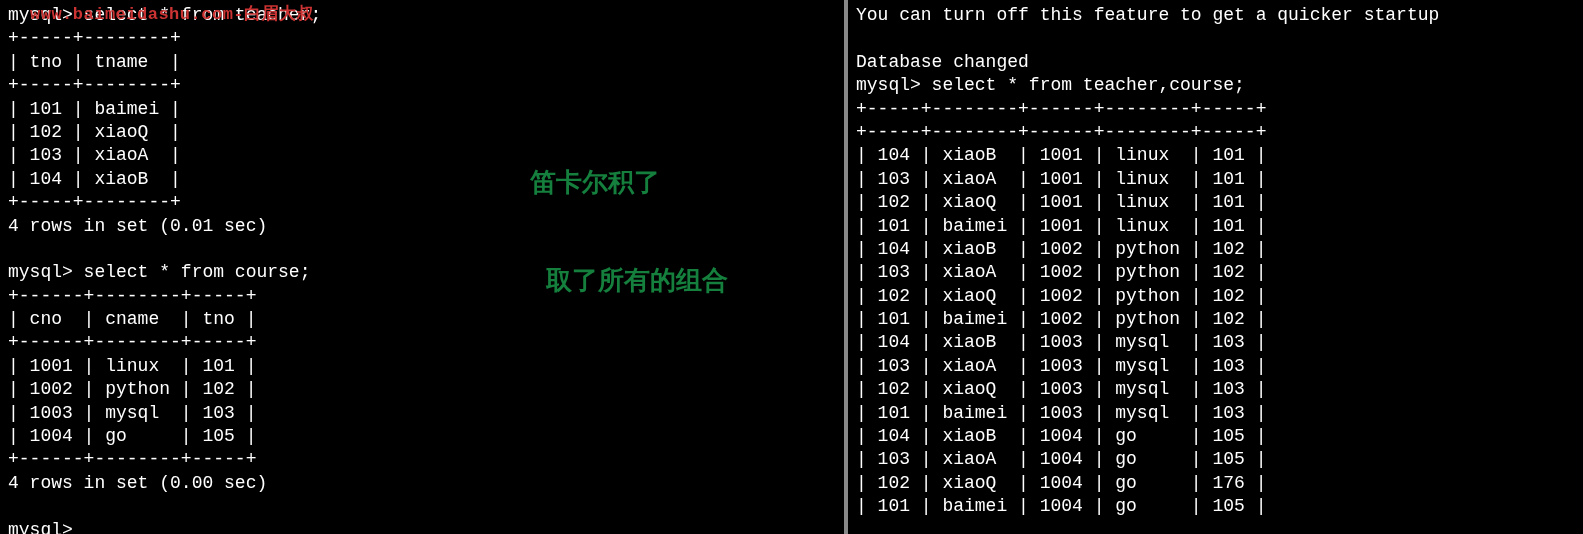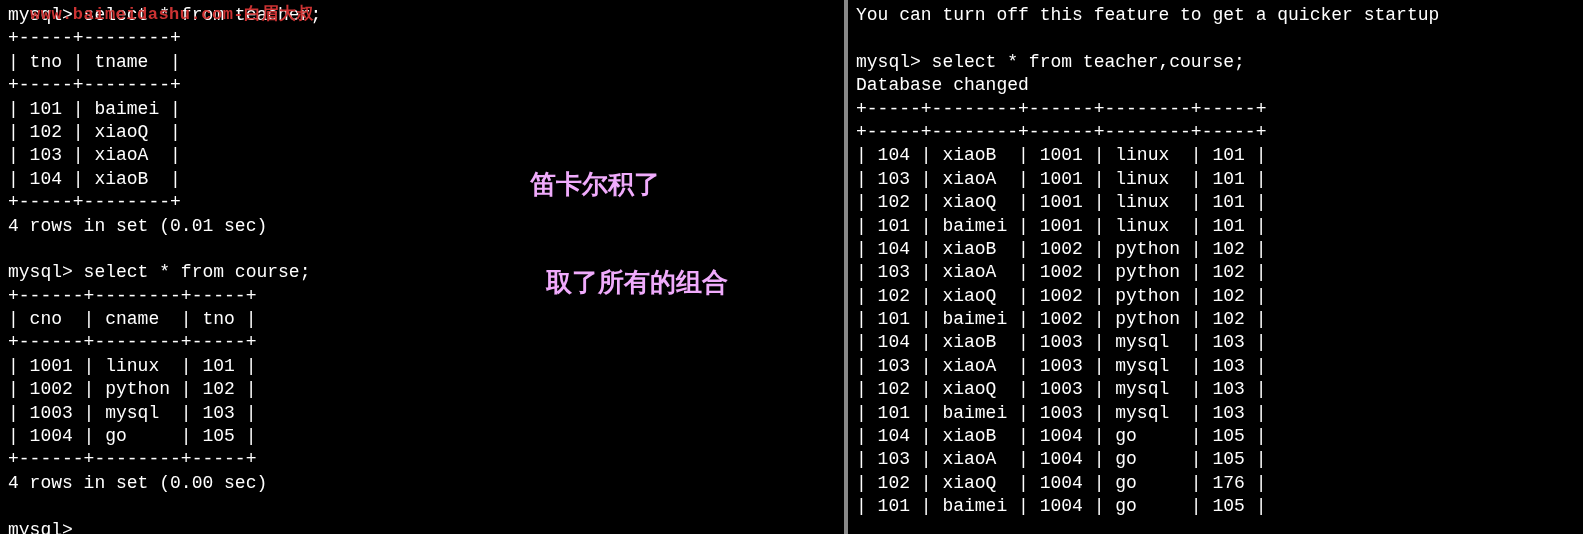--- a/index.html
+++ b/index.html
@@ -36,24 +36,24 @@
   left: 30px;
   color: #c33;
   font-size: 17px;
   font-weight: bold;
   letter-spacing: 0.5px;
   z-index: 5;
 }
 .term-line { white-space: pre; }
 .annotation {
   position: absolute;
-  color: #f0abfc;
+  color: #15803d;
   font-weight: bold;
   font-size: 26px;
-  font-family: Liberation Serif, serif;
+  font-family: Liberation Mono, monospace;
 }
 .anno1 { top: 168px; left: 530px; }
 .anno2 { top: 266px; left: 500px; margin-left: 46px; }
 </style>
 </head>
 <body>
 
 <div class="left-pane">
   <div class="watermark">www.baimeidashu.com-白眉大叔</div>
 
@@ -81,22 +81,22 @@
   <div class="term-line"> </div>
   <div class="term-line">mysql&gt;</div>
 
   <div class="annotation anno1">笛卡尔积了</div>
   <div class="annotation anno2">取了所有的组合</div>
 </div>
 
 <div class="right-pane">
   <div class="term-line">You can turn off this feature to get a quicker startup </div>
   <div class="term-line"> </div>
+  <div class="term-line">Database changed</div>
   <div class="term-line">mysql&gt; select * from teacher,course;</div>
-  <div class="term-line">Database changed</div>
   <div class="term-line">+-----+--------+------+--------+-----+</div>
   <div class="term-line">+-----+--------+------+--------+-----+</div>
   <div class="term-line">| 104 | xiaoB  | 1001 | linux  | 101 |</div>
   <div class="term-line">| 103 | xiaoA  | 1001 | linux  | 101 |</div>
   <div class="term-line">| 102 | xiaoQ  | 1001 | linux  | 101 |</div>
   <div class="term-line">| 101 | baimei | 1001 | linux  | 101 |</div>
   <div class="term-line">| 104 | xiaoB  | 1002 | python | 102 |</div>
   <div class="term-line">| 103 | xiaoA  | 1002 | python | 102 |</div>
   <div class="term-line">| 102 | xiaoQ  | 1002 | python | 102 |</div>
   <div class="term-line">| 101 | baimei | 1002 | python | 102 |</div>

